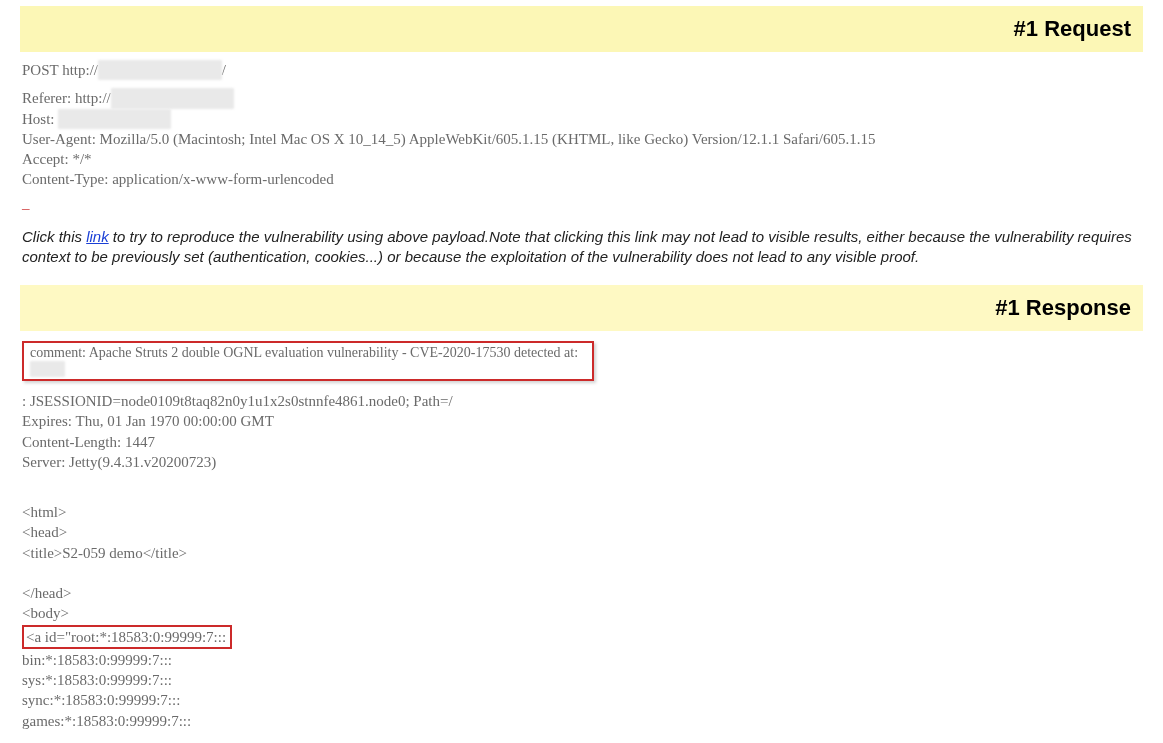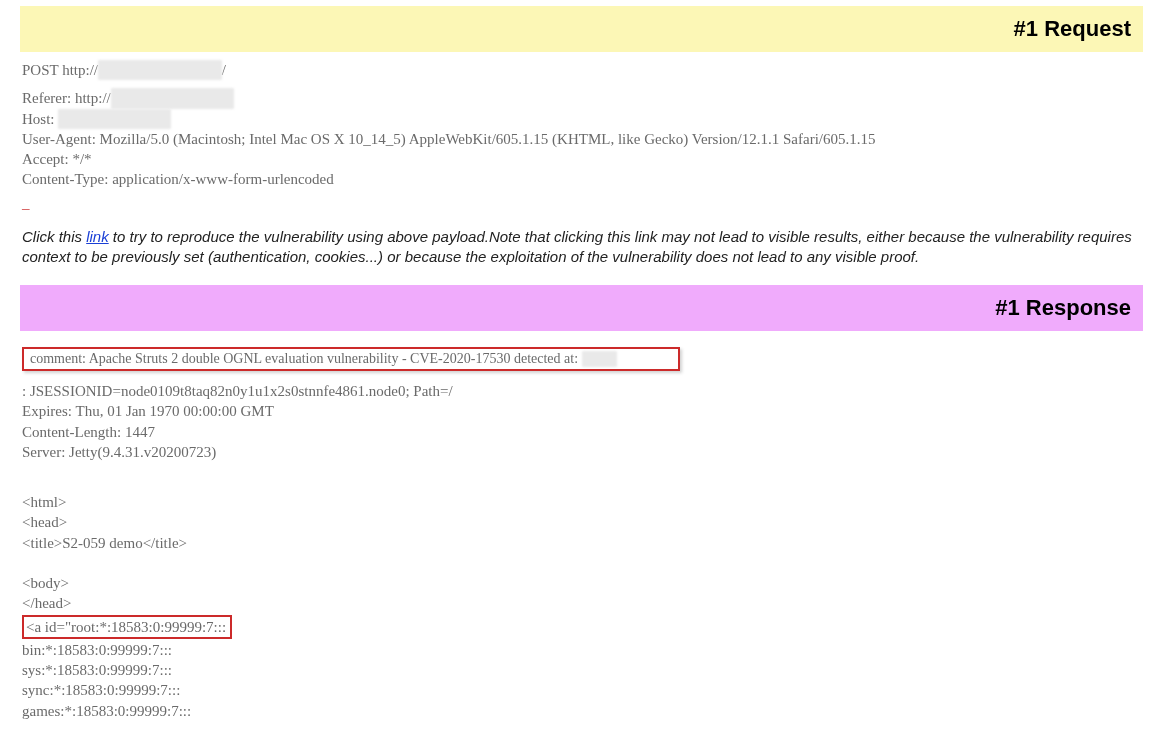--- a/index.html
+++ b/index.html
@@ -1,25 +1,25 @@
 <!DOCTYPE html>
 <html><head>
   <meta charset="utf-8">
   <style>
     * { box-sizing: border-box; margin: 0; padding: 0; }
     body { font-family: Arial, Helvetica, sans-serif; font-size: 14px; color: #333; background: #fff; padding: 6px 20px 20px 20px; width: 1163px; }
     .section-header { padding: 10px 12px; margin: 0 0 8px 0; font-size: 22px; font-weight: bold; color: #000; text-align: right; }
     .req-header { background: #fcf7b6; }
-    .resp-header { background: #f0abfc; }
+    .resp-header { background: #fef9c3; }
     .info-block { color: #6a6a6a; margin: 4px 0 8px 2px; line-height: 1.35; font-family: Georgia, 'Times New Roman', serif; font-size: 15px; }
     .info-line { display: block; }
     .dash { color: #c33; margin: 10px 0 10px 2px; font-size: 15px; font-family: Georgia, serif; }
     .note-block { font-style: italic; margin: 3px 0 18px 2px; line-height: 1.35; color: #222; font-size: 15px; }
     .note-block a { color: #1a3fd6; text-decoration: underline; }
-    .comment-box { border: 2px solid #cc2a2a; color: #6a6a6a; padding: 2px 6px; margin: 16px 0 10px 2px; width: 658px; font-family: Georgia, 'Times New Roman', serif; font-size: 14px; box-shadow: 2px 2px 3px rgba(0,0,0,0.18); }
+    .comment-box { border: 2px solid #cc2a2a; color: #6a6a6a; padding: 2px 6px; margin: 10px 0 10px 2px; width: 572px; font-family: Georgia, 'Times New Roman', serif; font-size: 14px; box-shadow: 2px 2px 3px rgba(0,0,0,0.18); }
     .redact { display: inline-block; background: #e9e9e9; color: transparent; border-radius: 1px; filter: blur(1.2px); }
     .headers-block { color: #6a6a6a; margin: 4px 0 30px 2px; line-height: 1.35; font-family: Georgia, 'Times New Roman', serif; font-size: 15px; }
     .body-block { color: #6a6a6a; margin: 4px 0 0 2px; line-height: 1.35; font-family: Georgia, 'Times New Roman', serif; font-size: 15px; }
     .highlight-line { border: 2px solid #cc2a2a; display: inline-block; padding: 0 4px 0 2px; margin: 1px 0; }
   </style>
 </head>
 <body>
 
 <div class="section-header req-header">
   <span>#1 Request</span>
@@ -62,22 +62,22 @@
   <span class="info-line">Expires: Thu, 01 Jan 1970 00:00:00 GMT</span>
   <span class="info-line">Content-Length: 1447</span>
   <span class="info-line">Server: Jetty(9.4.31.v20200723)</span>
 </div>
 
 <div class="body-block">
   <span class="info-line">&lt;html&gt;</span>
   <span class="info-line">&lt;head&gt;</span>
   <span class="info-line">&lt;title&gt;S2-059 demo&lt;/title&gt;</span>
   <br>
+  <span class="info-line">&lt;/head&gt;</span>
   <span class="info-line">&lt;body&gt;</span>
-  <span class="info-line">&lt;/head&gt;</span>
   <span class="info-line"><span class="highlight-line">&lt;a id="root:*:18583:0:99999:7:::</span></span>
   <span class="info-line">bin:*:18583:0:99999:7:::</span>
   <span class="info-line">sys:*:18583:0:99999:7:::</span>
   <span class="info-line">sync:*:18583:0:99999:7:::</span>
   <span class="info-line">games:*:18583:0:99999:7:::</span>
   
   
   
   
 </div>

